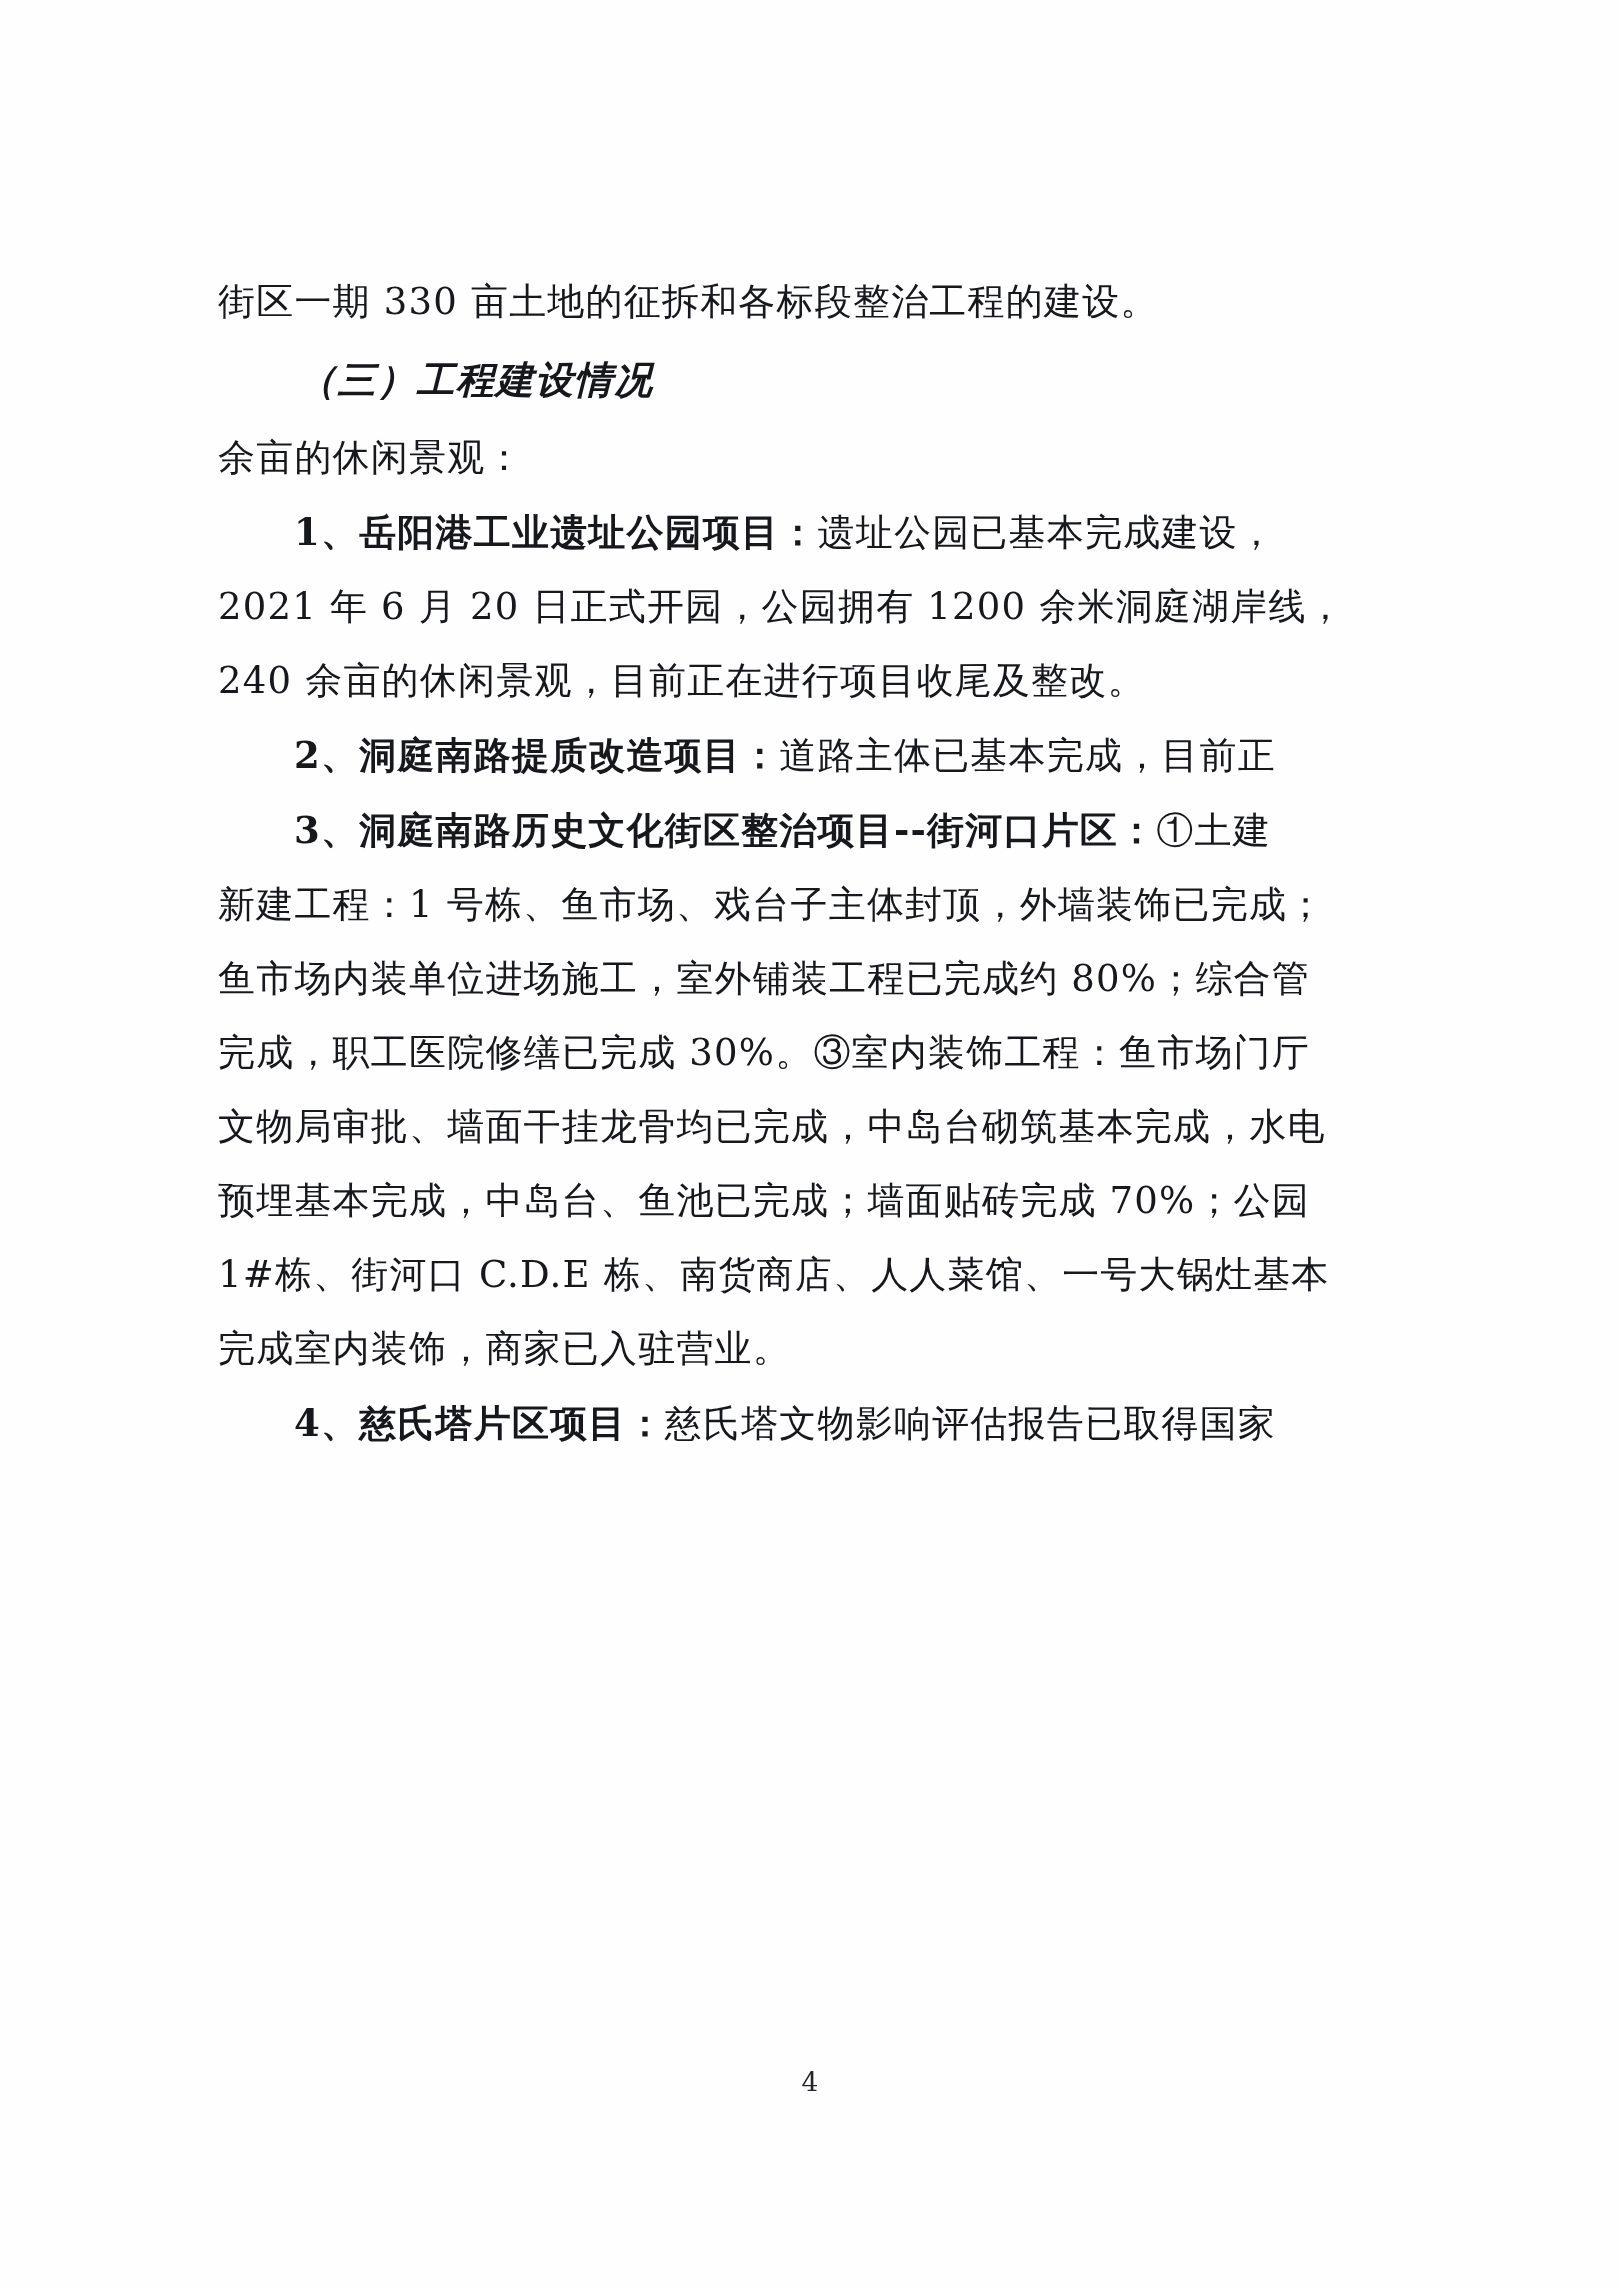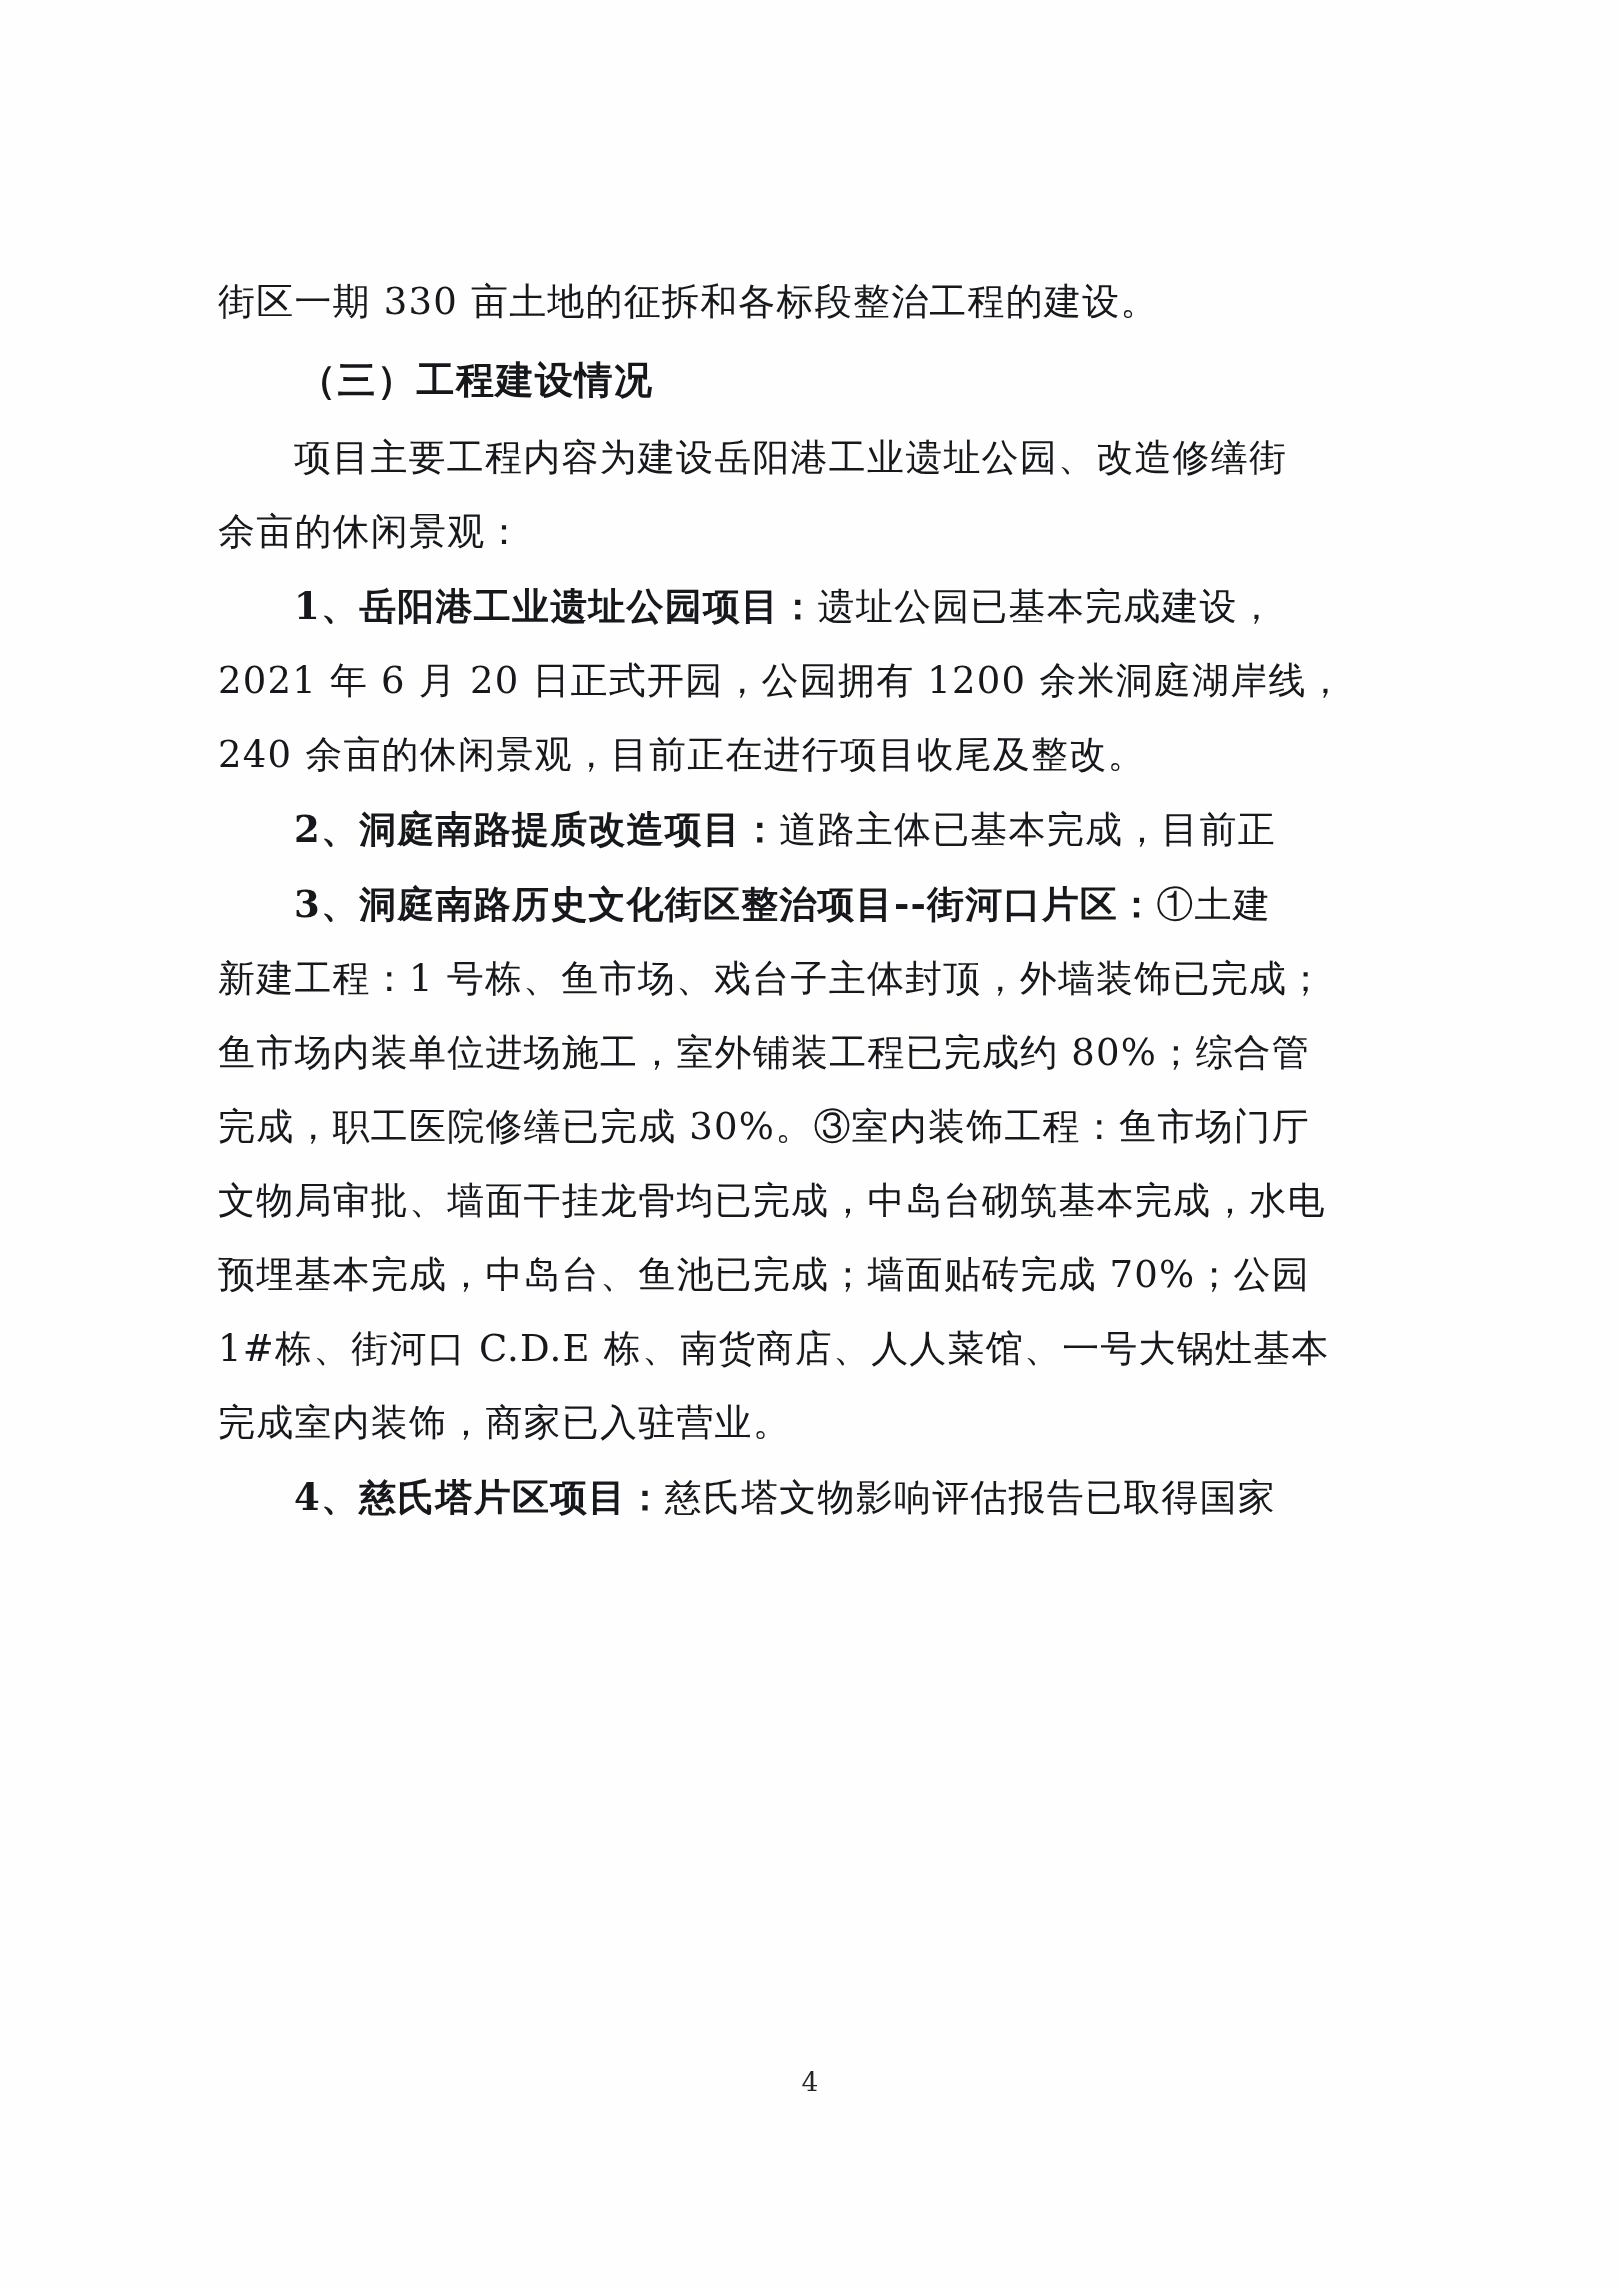--- a/index.html
+++ b/index.html
@@ -37,20 +37,21 @@
   }
   .heading {
     font-family: "DejaVu Serif", serif;
     font-size: 38px;
     font-weight: bold;
     line-height: 82px;
     color: #15171b;
     letter-spacing: 1.5px;
     padding-left: 80px;
     white-space: nowrap;
+    font-style: italic;
   }
   .para {
     margin: 0;
   }
   .page-number {
     position: absolute;
     left: 0;
     right: 0;
     top: 2066px;
     text-align: center;
@@ -63,21 +64,20 @@
 </head>
 <body>
 
 <div class="page">
   <div class="content" id="doc-body">
       <div class="para">
         <div class="doc-line"><span class="run">街区一期 330 亩土地的征拆和各标段整治工程的建设。</span></div>
       </div>
       <div class="heading">（三）工程建设情况</div>
       <div class="para">
-        <div class="doc-line indent-1"><span class="run">项目主要工程内容为建设岳阳港工业遗址公园、改造修缮街</span></div>
         <div class="doc-line"><span class="run">余亩的休闲景观：</span></div>
       </div>
       <div class="para">
         <div class="doc-line indent-1"><span class="run bold">1、岳阳港工业遗址公园项目：</span><span class="run">遗址公园已基本完成建设，</span></div>
         <div class="doc-line"><span class="run">2021 年 6 月 20 日正式开园，公园拥有 1200 余米洞庭湖岸线，</span></div>
         <div class="doc-line"><span class="run">240 余亩的休闲景观，目前正在进行项目收尾及整改。</span></div>
       </div>
       <div class="para">
         <div class="doc-line indent-1"><span class="run bold">2、洞庭南路提质改造项目：</span><span class="run">道路主体已基本完成，目前正</span></div>
       </div>

